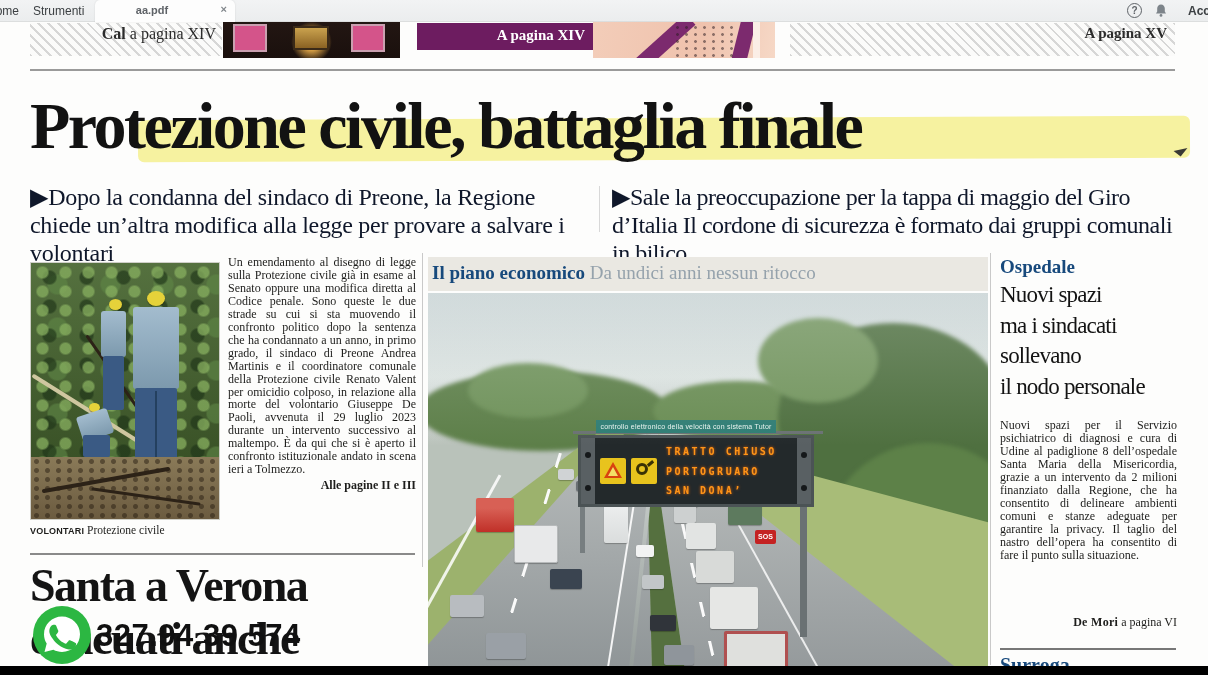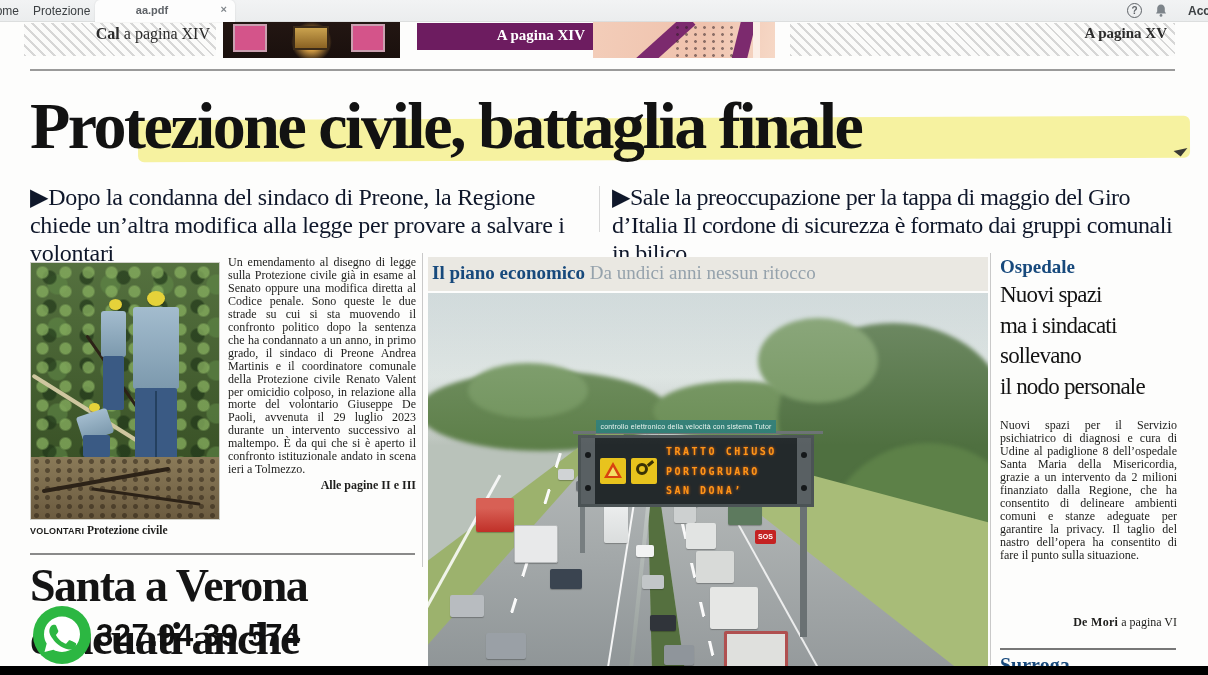--- a/index.html
+++ b/index.html
@@ -66,21 +66,21 @@
        radial-gradient(circle, rgba(40,30,18,.5) 0 2px, transparent 3px),
        linear-gradient(#8a7a58,#6b5b40);
      background-size:11px 9px, 100% 100%; }
   .branch { position:absolute; background:#2c2217; border-radius:2px; }
   .helmet { position:absolute; background:#e5d23a; border-radius:50%; box-shadow:0 1px 1px rgba(0,0,0,.4); }
   .torso  { position:absolute; background:linear-gradient(#a3bcce,#7c99ad); border-radius:3px; }
   .legs   { position:absolute; background:#3a5a84; border-radius:2px; }
 
   #photo-caption { font-size:11.5px; }
   #photo-caption .cap-label { font-family:"Liberation Sans",sans-serif; font-weight:bold; font-size:9px; letter-spacing:.2px; }
-  #photo-caption .cap-text { font-weight:bold; }
+  #photo-caption .cap-text { font-weight:normal; }
 
   .news-body { font-size:12px; line-height:1.08; text-align:justify; color:#1c1c1a; }
   .page-ref { font-weight:bold; text-align:right; font-size:12px; margin-top:2px; }
 
   #fire-line1, #fire-line2 { font-size:46px; font-weight:bold; letter-spacing:-1.5px; color:#141414; white-space:nowrap; }
 
   #wa-phone { font-family:"Liberation Sans",sans-serif; font-weight:bold; font-size:31px; letter-spacing:.5px; color:#101010; }
 
   
   #economy-strip { background:#eae8e2; font-size:19px; padding:5px 0 0 4px; white-space:nowrap; }
@@ -117,38 +117,38 @@
   #hospital-byline { text-align:right; font-size:12px; margin-top:3px; }
   #hospital-byline b { letter-spacing:.3px; }
 
   #black-bar { position:absolute; left:0; top:666px; width:1208px; height:9px; background:#000; z-index:50; }
 </style>
 </head>
 <body>
 
 <div id="toolbar">
   <span class="tb-item" style="left:-13px;">Home</span>
-  <span class="tb-item" style="left:33px;">Protezione</span>
+  <span class="tb-item" style="left:33px;">Strumenti</span>
   <div id="pdf-tab">
     <span class="tab-label">aa.pdf</span>
     <span class="tab-close">×</span>
   </div>
   <div id="help-icon">?</div>
   <span id="bell-icon">
     <svg width="14" height="15" viewBox="0 0 14 15">
         <path d="M7 1.5c-2.3 0-3.8 1.7-3.8 4v3L2 10.5h10L10.8 8.5v-3c0-2.3-1.5-4-3.8-4z" fill="#7d848a"></path>
         <circle cx="7" cy="12.4" r="1.4" fill="#7d848a"></circle>
       </svg>
   </span>
   <span id="account-label">Accedi</span>
 </div>
 
 <div id="page">
 
-  <div class="abs hatch" style="left:24px; top:1px; width:192px; height:33px;">
+  <div class="abs hatch" style="left:30px; top:1px; width:192px; height:33px;">
     <div class="abs serif-ref" style="right:6px; top:2px; white-space:nowrap;">
       <b>Cal</b><span> a pagina XIV</span>
     </div>
   </div>
 
   <div class="abs" id="teaser-art1" style="left:223px; top:-6px; width:177px; height:42px;">
     <div class="pink-frame" style="left:10px; top:8px; width:34px; height:28px;"></div>
     <div class="pink-frame" style="left:128px; top:8px; width:34px; height:28px;"></div>
     <div class="abs" style="left:70px; top:10px; width:36px; height:24px; background:linear-gradient(#caa24e,#8a6223); border:2px solid #3a2a18;"></div>
   </div>

